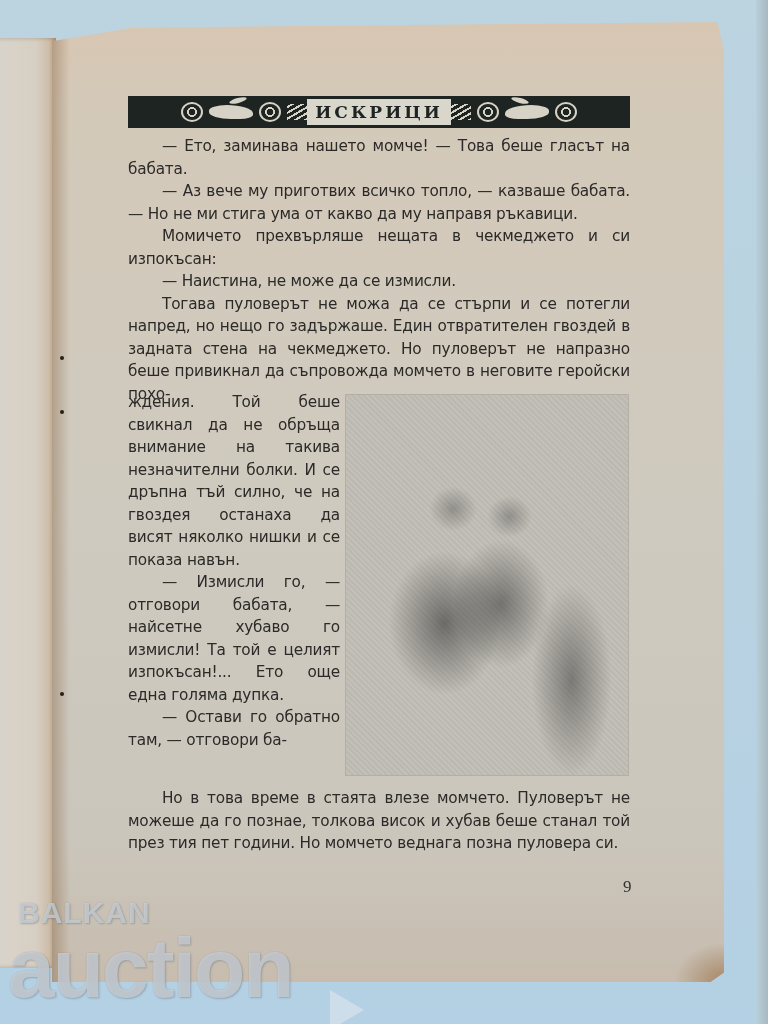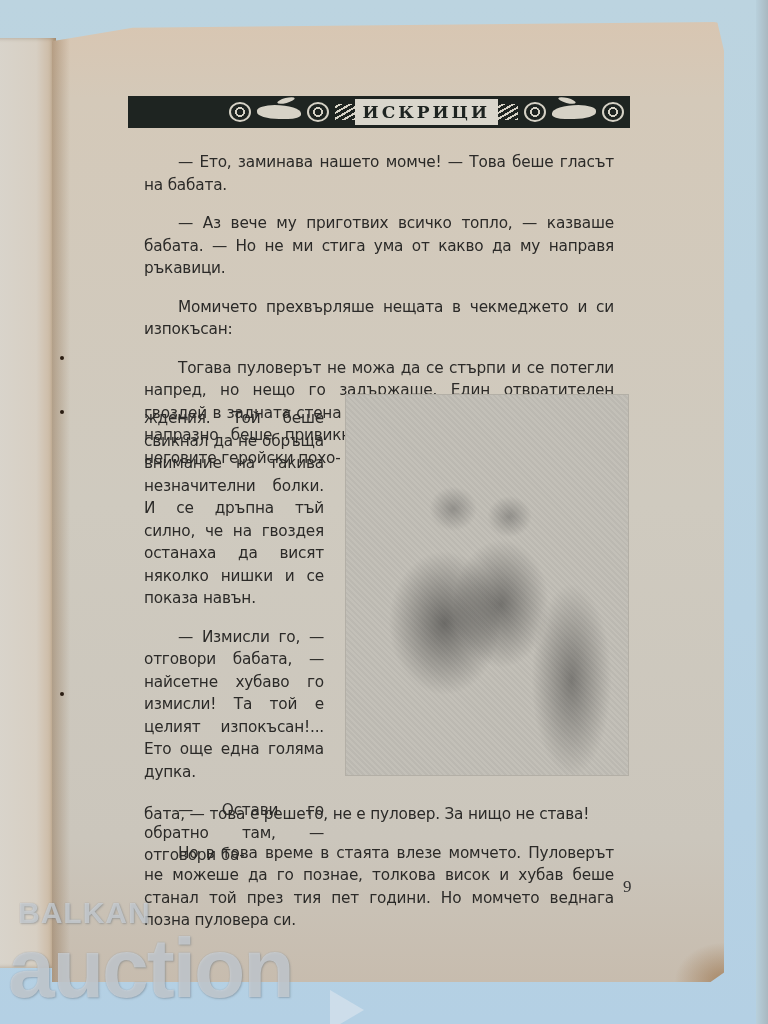--- a/index.html
+++ b/index.html
@@ -14,34 +14,34 @@
     background:linear-gradient(180deg,#d8c6b2 0%,#d4c9b9 8%,#cfcabf 50%,#cbc6bc 85%,#c7bcae 100%);
     border-radius:2px 10px 4px 0;
     box-shadow:1px 1px 2px rgba(0,0,0,.15);
     clip-path:polygon(0 2%,12% 0.6%,99% 0,100% 3%,100% 99%,98% 100%,0 100%);}
   .page::after{content:"";position:absolute;left:0;top:0;width:18px;height:100%;
     background:linear-gradient(90deg,rgba(120,80,40,.35),rgba(120,80,40,0));}
   .page-corner{position:absolute;right:0;bottom:0;width:50px;height:40px;
     background:radial-gradient(ellipse at 100% 100%,rgba(140,90,40,.55),rgba(140,90,40,0) 70%);}
   .stitch{position:absolute;left:60px;width:4px;height:4px;border-radius:50%;background:#2a1d12;}
   .banner{position:absolute;left:76px;top:74px;width:502px;height:32px;background:#1e2421;
-    display:flex;align-items:center;justify-content:flex-end;padding:0 6px;box-sizing:border-box;}
+    display:flex;align-items:center;justify-content:center;padding:0 6px;box-sizing:border-box;}
   .orn{display:flex;align-items:center;gap:6px;color:#d6d2c6;}
   .rose{width:22px;height:20px;border-radius:50%;border:2px solid #d6d2c6;box-sizing:border-box;
     background:radial-gradient(circle,#1e2421 25%,#d6d2c6 27%,#d6d2c6 40%,#1e2421 42%);}
   .hare{width:44px;height:14px;background:#d6d2c6;border-radius:40% 60% 30% 50%;position:relative;}
   .hare::before{content:"";position:absolute;right:6px;top:-7px;width:18px;height:5px;background:#d6d2c6;border-radius:50%;transform:rotate(-15deg);}
   .hatch{width:20px;height:16px;background:repeating-linear-gradient(-30deg,#d6d2c6 0 2px,transparent 2px 5px);}
   .title-box{background:#d9d6cc;color:#1e2421;font-family:"DejaVu Serif",serif;font-weight:bold;
     font-size:17px;letter-spacing:3px;padding:2px 8px;line-height:22px;}
   .text{position:absolute;left:76px;color:#2b2a28;font-size:15.3px;line-height:22.5px;
     font-family:"DejaVu Sans","Liberation Sans",sans-serif;letter-spacing:-0.2px;}
   .full{width:502px;}
   .col{width:212px;}
-  .p{margin:16px;text-align:justify;}
+  .p{margin:0;text-align:justify;}
   .ind{text-indent:34px;}
   .illustration{position:absolute;left:293px;top:372px;width:282px;height:380px;
     background:
       radial-gradient(ellipse 70px 90px at 35% 60%,rgba(40,40,40,.55),rgba(40,40,40,0) 80%),
       radial-gradient(ellipse 60px 80px at 55% 55%,rgba(40,40,40,.5),rgba(40,40,40,0) 80%),
       radial-gradient(ellipse 50px 120px at 80% 75%,rgba(40,40,40,.45),rgba(40,40,40,0) 80%),
       radial-gradient(ellipse 30px 28px at 38% 30%,rgba(60,60,60,.35),rgba(60,60,60,0) 80%),
       radial-gradient(ellipse 28px 26px at 58% 32%,rgba(60,60,60,.35),rgba(60,60,60,0) 80%),
       repeating-linear-gradient(45deg,rgba(0,0,0,.04) 0 2px,transparent 2px 4px),
       #c3c0b8;
@@ -83,33 +83,33 @@
       <span class="rose"></span>
       <span class="hare" style="transform:scaleX(-1)"></span>
       <span class="rose"></span>
     </div>
   </div>
 
   <div class="text full" style="top:113px;">
     <p class="p ind">— Ето, заминава нашето момче! — Това беше гласът на бабата.</p>
     <p class="p ind">— Аз вече му приготвих всичко топло, — казваше бабата. — Но не ми стига ума от какво да му направя ръкавици.</p>
     <p class="p ind">Момичето прехвърляше нещата в чекмеджето и си изпокъсан:</p>
+    <p class="p ind">— Наистина, не може да се измисли.</p>
     <p class="p ind">Тогава пуловерът не можа да се стърпи и се потегли напред, но нещо го задържаше. Един отвратителен гвоздей в задната стена на чекмеджето. Но пуловерът не напразно беше привикнал да съпровожда момчето в неговите геройски похо-</p>
   </div>
 
   <div class="text col" style="top:369px;">
     <p class="p">ждения. Той беше свикнал да не обръща внимание на такива незначителни болки. И се дръпна тъй силно, че на гвоздея останаха да висят няколко нишки и се показа навън.</p>
     <p class="p ind">— Измисли го, — отговори бабата, — найсетне хубаво го измисли! Та той е целият изпокъсан!... Ето още една голяма дупка.</p>
     <p class="p ind">— Остави го обратно там, — отговори ба-</p>
   </div>
 
   <div class="illustration" title="Pencil illustration: grandmother leaning over young man seated in armchair, holding a sweater"></div>
 
   <div class="text full" style="top:765px;">
-    <p class="p">бата, — това е решето, не е пуловер. За нищо не става!</p>
     <p class="p ind">Но в това време в стаята влезе момчето. Пуловерът не можеше да го познае, толкова висок и хубав беше станал той през тия пет години. Но момчето веднага позна пуловера си.</p>
   </div>
 
   <div class="page-number">9</div>
 </div>
 
 <div class="watermark">
   <div class="wm-small">BALKAN</div>
   <div class="wm-big">auction</div>
 </div>

